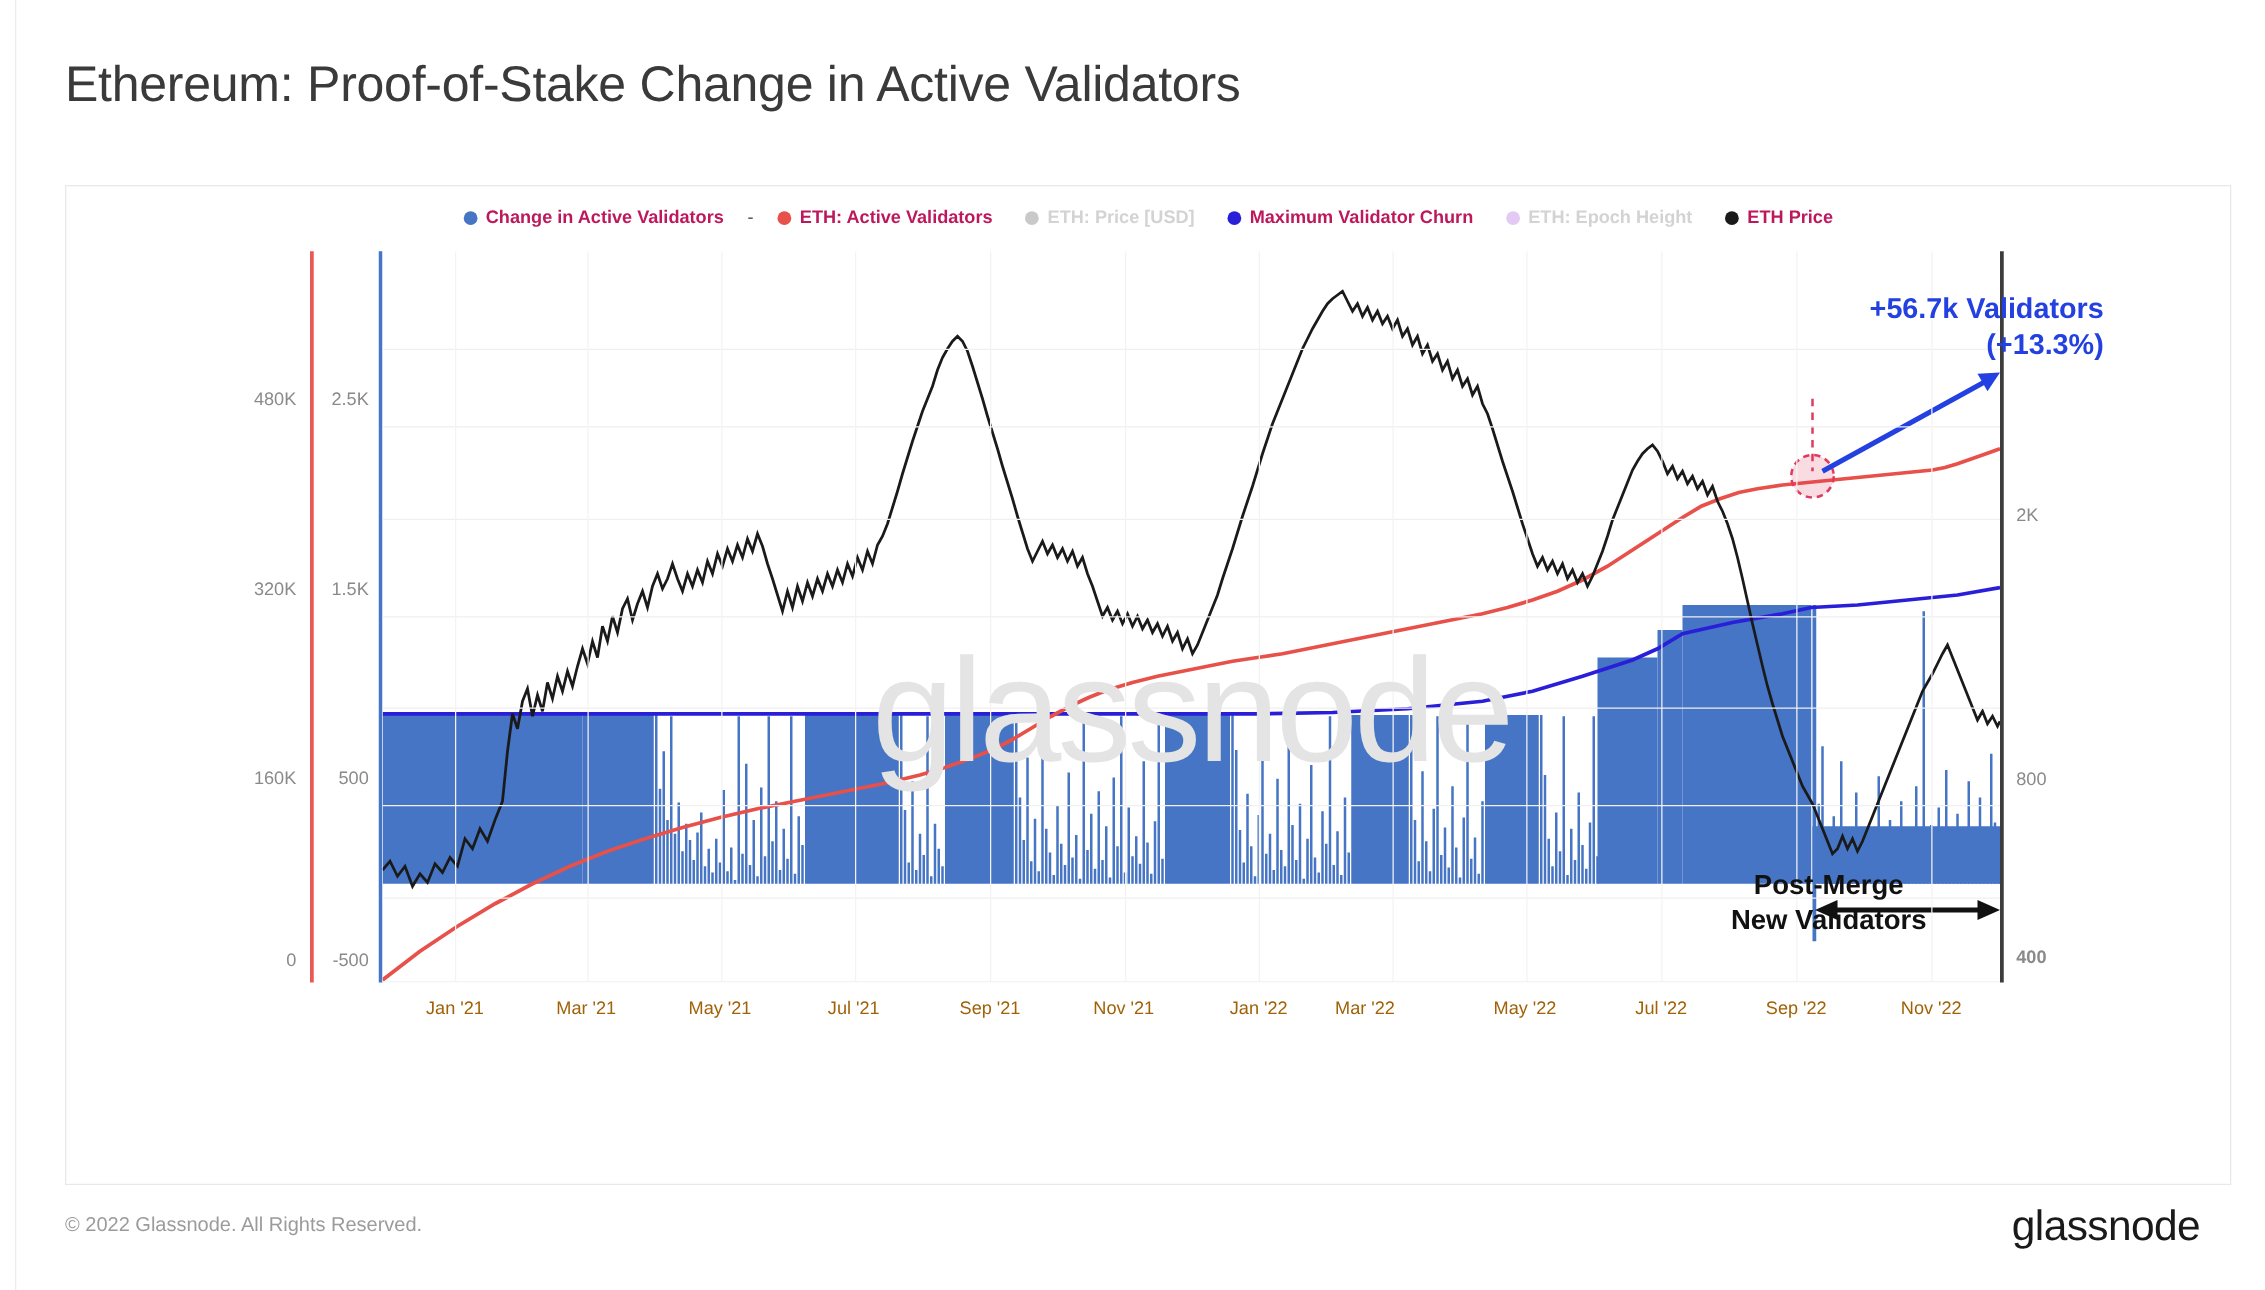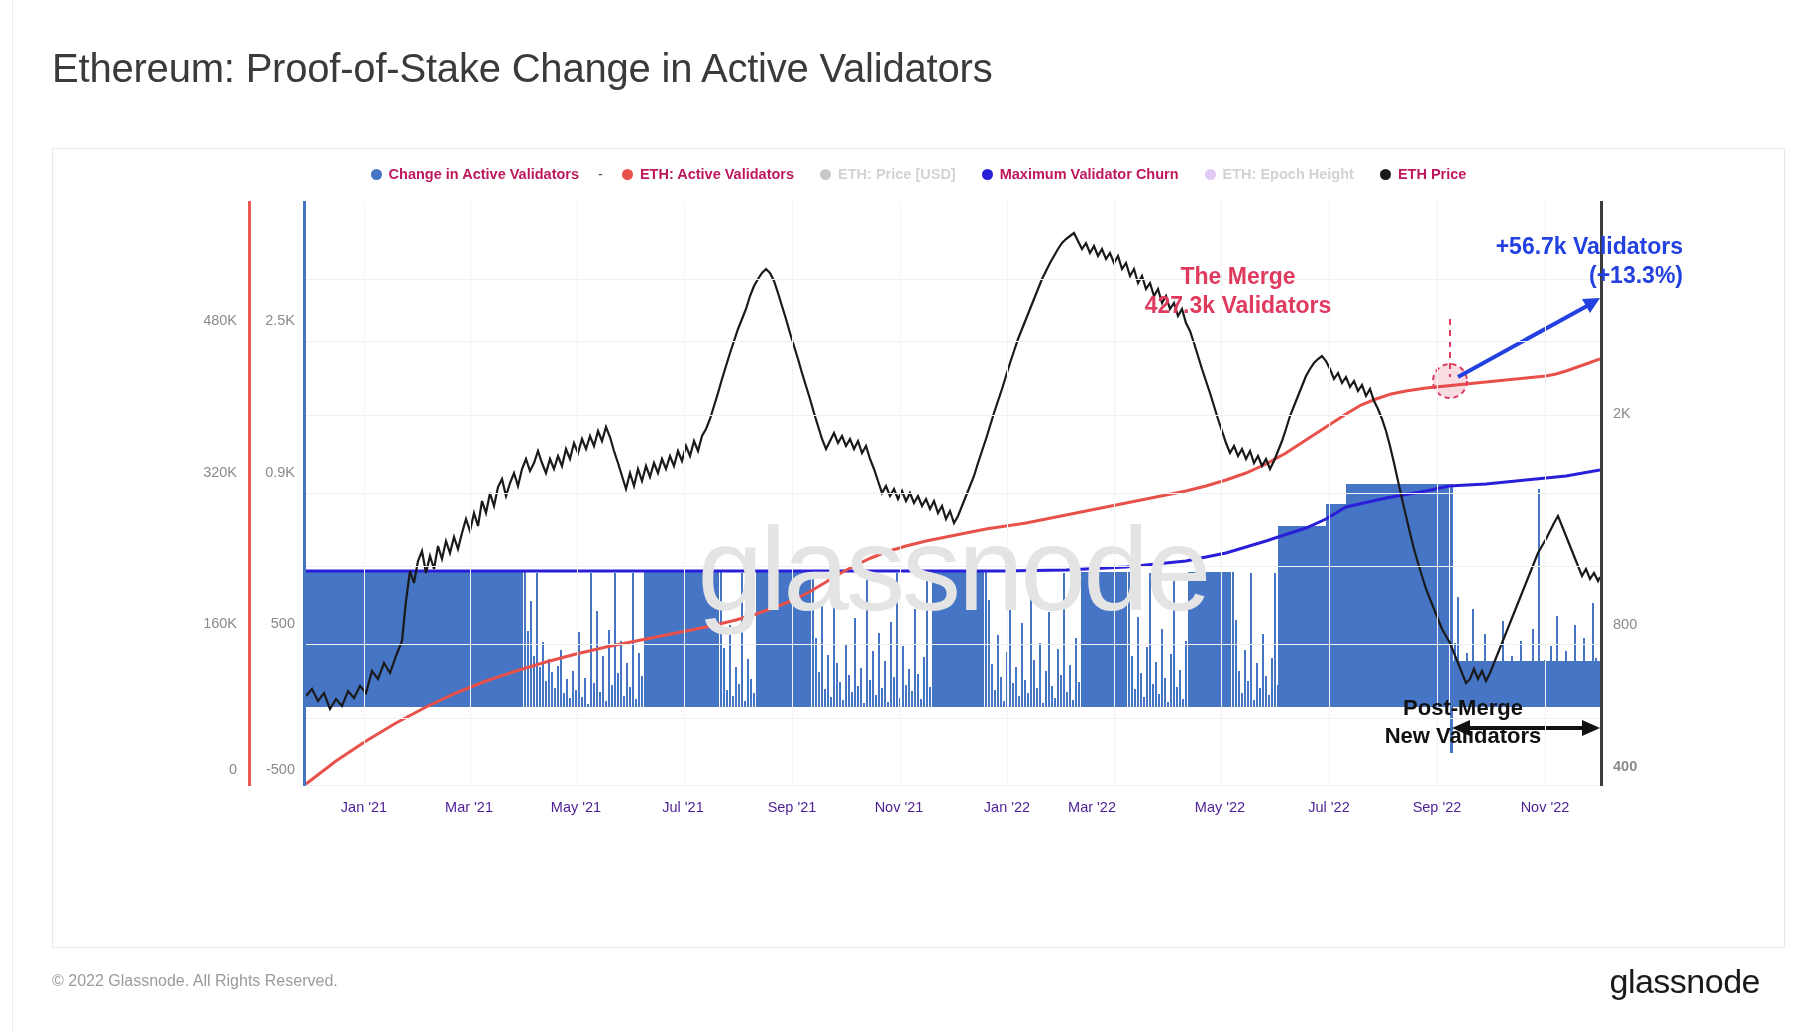--- a/index.html
+++ b/index.html
@@ -41,21 +41,21 @@
   .gl { position: absolute; left: 0; width: 100%; height: 1px; background: #f0f0f0; }
   .vl { position: absolute; top: 0; width: 1px; height: 100%; background: #f3f3f3; }
 
   .watermark { position: absolute; left: 50%; top: 300px; transform: translateX(-50%);
                font-size: 118px; color: #e4e4e4; font-weight: 400; letter-spacing: -3px;
                white-space: nowrap; pointer-events: none; user-select: none; }
 
   
   .tk { position: absolute; font-size: 14.5px; color: #8a8a8a; white-space: nowrap; }
   .tk-r { text-align: right; }
-  .xtk { position: absolute; font-size: 14.5px; color: #4c1d95;
+  .xtk { position: absolute; font-size: 14.5px; color: #a16207;
          white-space: nowrap; transform: translateX(-50%); top: 620px; }
 
   
   .ann { position: absolute; white-space: nowrap; pointer-events: none; }
   .ann-merge { color: #e03a5f; font-size: 23px; font-weight: bold; line-height: 1.28;
                text-align: center; }
   .ann-blue { color: #2340e0; font-size: 23px; font-weight: bold; line-height: 1.28;
               text-align: right; }
   .ann-post { color: #111; font-size: 22px; font-weight: bold; line-height: 1.25;
               text-align: center; }
@@ -110,21 +110,21 @@
       <div class="axis-red"></div>
       <div class="axis-blue"></div>
       <div class="axis-black"></div>
 
       <div class="tk tk-r" style="left:0;width:58px;top:133px;">480K</div>
       <div class="tk tk-r" style="left:0;width:58px;top:285px;">320K</div>
       <div class="tk tk-r" style="left:0;width:58px;top:436px;">160K</div>
       <div class="tk tk-r" style="left:0;width:58px;top:582px;">0</div>
 
       <div class="tk tk-r" style="left:72px;width:44px;top:133px;">2.5K</div>
-      <div class="tk tk-r" style="left:72px;width:44px;top:285px;">0.9K</div>
+      <div class="tk tk-r" style="left:72px;width:44px;top:285px;">1.5K</div>
       <div class="tk tk-r" style="left:72px;width:44px;top:436px;padding-left:14px;">500</div>
       <div class="tk tk-r" style="left:68px;width:48px;top:582px;">-500</div>
 
       <div class="tk" style="left:1434px;top:226px;">2K</div>
       <div class="tk" style="left:1434px;top:437px;">800</div>
       <div class="tk" style="left:1434px;top:579px;font-weight:bold;">400</div>
 
       <div class="xtk" style="left:185px;">Jan '21</div>
       <div class="xtk" style="left:290px;">Mar '21</div>
       <div class="xtk" style="left:397px;">May '21</div>
@@ -463,24 +463,20 @@
           <line x1="1152" y1="176" x2="1290" y2="100" stroke="#2340e0" stroke-width="4"></line>
           <polygon points="1294,97 1276,98 1284,112" fill="#2340e0"></polygon>
 
           <line x1="1156" y1="527" x2="1286" y2="527" stroke="#111" stroke-width="4"></line>
           <polygon points="1146,527 1164,519 1164,535" fill="#111"></polygon>
           <polygon points="1294,527 1276,519 1276,535" fill="#111"></polygon>
         </svg>
       </div>
     </div>
 
-    <div class="ann ann-merge" style="left:1070px; top:113px; width:230px;">
-      <div>The Merge</div>
-      <div>427.3k Validators</div>
-    </div>
 
     <div class="ann ann-blue" style="left:1390px; top:83px; width:240px;">
       <div>+56.7k Validators</div>
       <div>(+13.3%)</div>
     </div>
 
     <div class="ann ann-post" style="left:1300px; top:545px; width:220px;">
       <div>Post-Merge</div>
       <div>New Validators</div>
     </div>

